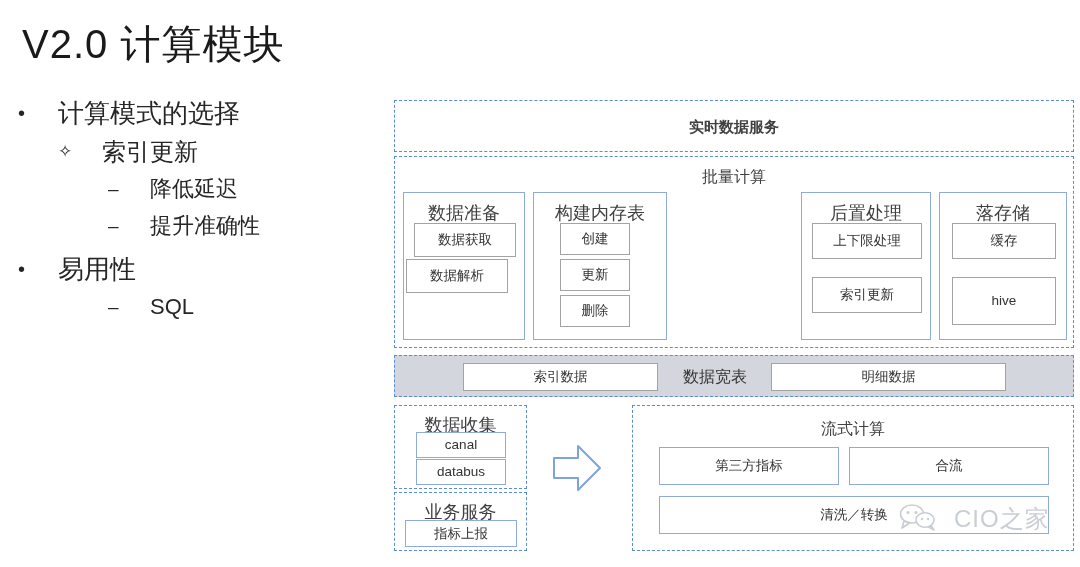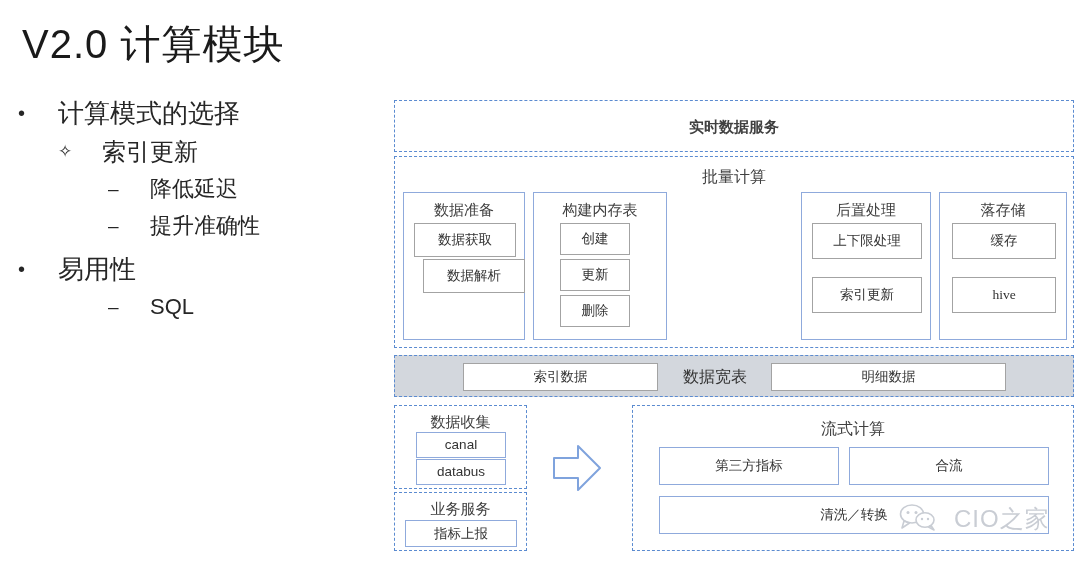--- a/index.html
+++ b/index.html
@@ -94,21 +94,21 @@
     width: 100%;
     text-align: center;
     font-size: 15px;
     color: #404040;
   }
   .col-title {
     position: absolute;
     left: 0;
     width: 100%;
     text-align: center;
-    font-size: 15px;
+    font-size: 18px;
     color: #404040;
   }
   .cell-label {
     position: absolute;
     left: 0;
     top: 0;
     width: 100%;
     height: 100%;
     display: flex;
     align-items: center;
@@ -231,21 +231,21 @@
   </div>
 
   <div class="dashed-box" id="batch">
     <div class="section-title">批量计算</div>
 
     <div class="solid-blue-box batch-col" style="left:8px; width:122px;">
       <div class="col-title" style="top:8px;">数据准备</div>
       <div class="solid-gray-box" style="left:10px; top:30px; width:102px; height:34px;">
         <div class="cell-label">数据获取</div>
       </div>
-      <div class="solid-gray-box" style="left:19px; top:66px; width:102px; height:34px;padding-left:12px;">
+      <div class="solid-gray-box" style="left:2px; top:66px; width:102px; height:34px;padding-left:12px;">
         <div class="cell-label">数据解析</div>
       </div>
     </div>
 
     <div class="solid-blue-box batch-col" style="left:138px; width:134px;">
       <div class="col-title" style="top:8px;">构建内存表</div>
       <div class="solid-gray-box" style="left:26px; top:30px; width:70px; height:32px;">
         <div class="cell-label">创建</div>
       </div>
       <div class="solid-gray-box" style="left:26px; top:66px; width:70px; height:32px;">
@@ -265,21 +265,21 @@
       <div class="solid-gray-box" style="left:10px; top:84px; width:110px; height:36px;">
         <div class="cell-label">索引更新</div>
       </div>
     </div>
 
     <div class="solid-blue-box batch-col" style="left:544px; width:128px;">
       <div class="col-title" style="top:8px;">落存储</div>
       <div class="solid-gray-box" style="left:12px; top:30px; width:104px; height:36px;">
         <div class="cell-label">缓存</div>
       </div>
-      <div class="solid-gray-box" style="left:12px; top:84px; width:104px; height:36px;font-family:Liberation Serif, serif;">
+      <div class="solid-gray-box" style="left:12px; top:84px; width:104px; height:48px;">
         <div class="cell-label">hive</div>
       </div>
     </div>
   </div>
 
   <div id="wide-band">
     <div class="solid-gray-box" style="left:68px; top:7px; width:195px; height:28px; background:#ffffff;">
       <div class="cell-label">索引数据</div>
     </div>
     <div class="band-center-label" style="left:272px; width:96px;">数据宽表</div>

